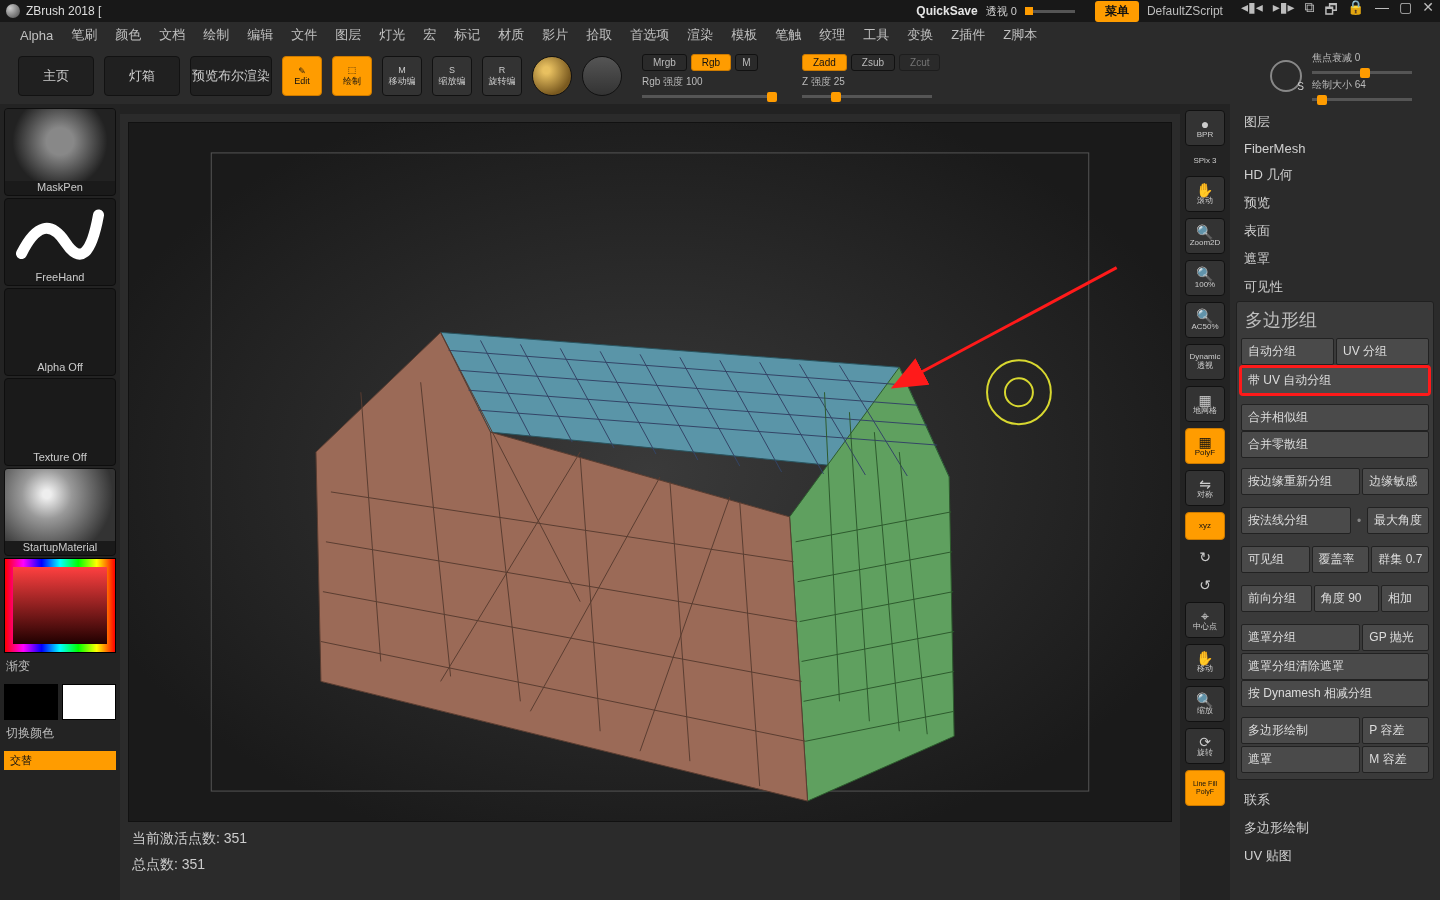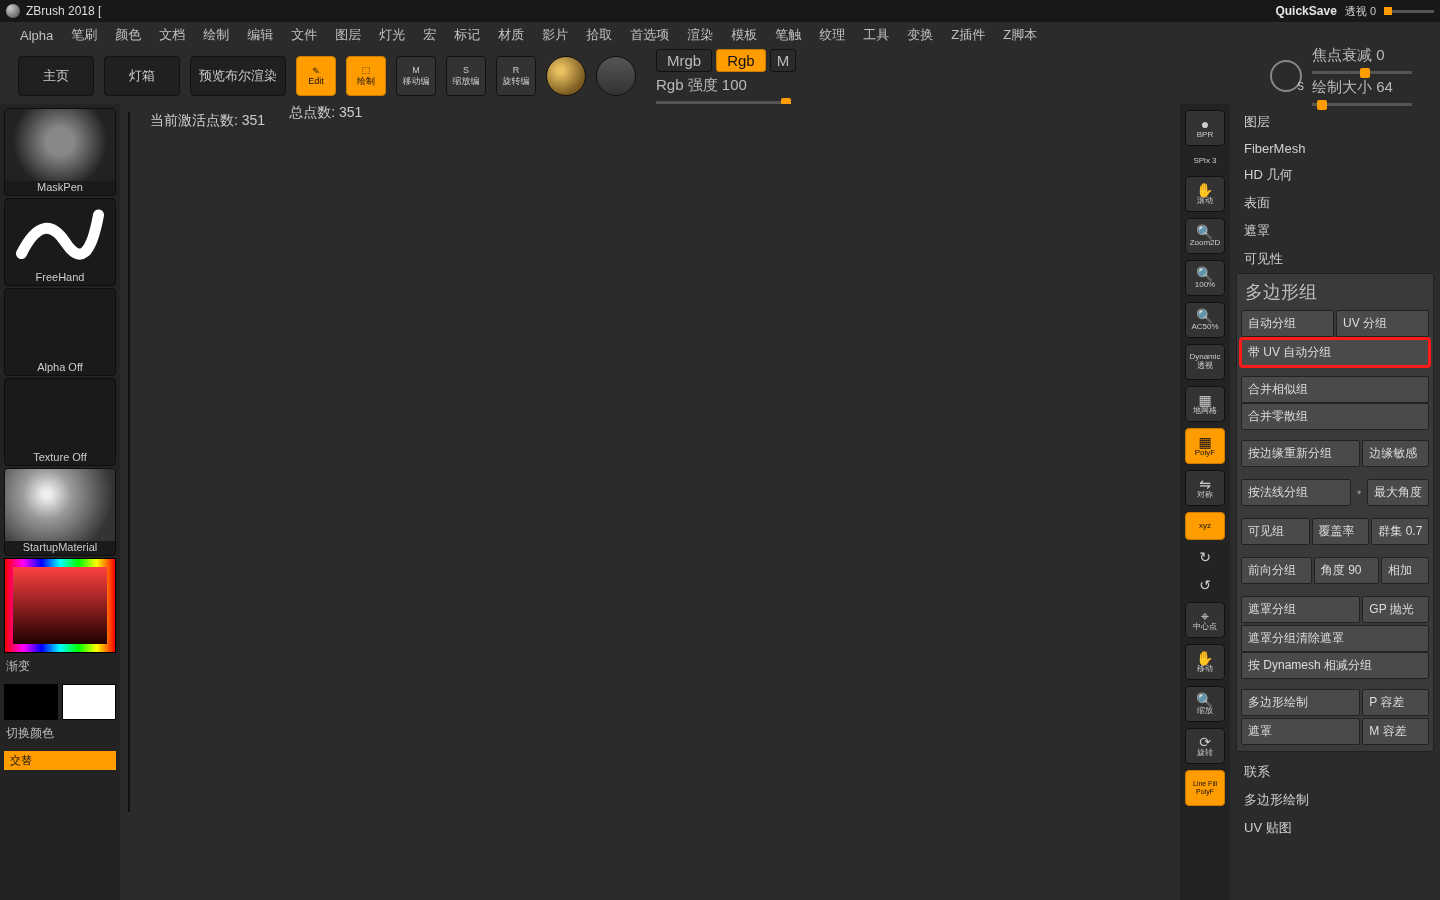--- a/index.html
+++ b/index.html
@@ -94,21 +94,21 @@
     width: 40px;
     height: 40px;
     border: 1px solid #111;
     border-radius: 50%;
     background: linear-gradient(#555, #333);
   }
   .slider-block {
     display: flex;
     flex-direction: column;
     gap: 4px;
-    font-size: 15px;
+    font-size: 10px;
     color: #bbb;
   }
   .slider-row { display: flex; gap: 4px; align-items: center; }
   .slider-pill {
     background: #2a2a2a;
     border: 1px solid #111;
     padding: 2px 10px;
     border-radius: 3px;
     color: #bbb;
   }
@@ -180,21 +180,21 @@
     border-radius: 0;
     display: inline-block;
   }
 
   
   .canvas-area {
     flex: 1;
     background: #2b2b2b;
     position: relative;
     display: flex;
-    flex-direction: row;
+    flex-direction: column;
   }
   .canvas-ruler { height: 10px; background: #222; }
   .canvas {
     margin: 8px 8px 0 8px;
     background: radial-gradient(ellipse at center, #3a3a3a 0%, #1a1a1a 80%);
     border: 1px solid #111;
     height: 700px;
     position: relative;
   }
   .canvas svg { position: absolute; inset: 0; width: 100%; height: 100%; }
@@ -276,20 +276,34 @@
   <div class="title-text">ZBrush 2018 [</div>
   <div class="title-fill"></div>
   <div class="qs-group">
     <span class="qs-btn">QuickSave</span>
     <span class="small-slider-label">
       <span>透视</span> <span>0</span>
     </span>
     <span style="display:inline-block;width:50px;height:3px;background:#555;position:relative;">
       <span style="position:absolute;left:0;top:-3px;width:8px;height:8px;background:#ff9c00"></span>
     </span>
+  </div>
+  <div class="right-group" style="margin-left:20px">
+    <span class="orange-pill">菜单</span>
+    <span>DefaultZScript</span>
+    <div class="title-icons">
+      <span>◂▮◂</span>
+      <span>▸▮▸</span>
+      <span>⧉</span>
+      <span>🗗</span>
+      <span>🔒</span>
+      <span>—</span>
+      <span>▢</span>
+      <span>✕</span>
+    </div>
   </div>
 </div>
 
 <div class="menu-bar">
   <span>Alpha</span>
   <span>笔刷</span>
   <span>颜色</span>
   <span>文档</span>
   <span>绘制</span>
   <span>编辑</span>
@@ -308,21 +322,21 @@
   <span>纹理</span>
   <span>工具</span>
   <span>变换</span>
   <span>Z插件</span>
   <span>Z脚本</span>
 </div>
 
 <div class="top-shelf">
   <div class="shelf-btn">主页</div>
   <div class="shelf-btn">灯箱</div>
-  <div class="shelf-btn" style="padding:0 8px">预览布尔渲染</div>
+  <div class="shelf-btn" style="padding:0 1px">预览布尔渲染</div>
 
   <div class="shelf-icon orange">
     <span>✎</span>
     <span>Edit</span>
   </div>
   <div class="shelf-icon orange">
     <span>⬚</span>
     <span>绘制</span>
   </div>
   <div class="shelf-icon">
@@ -348,20 +362,33 @@
       <div class="slider-pill" style="padding:2px 6px">M</div>
     </div>
     <div class="slider-row">
       <span><span>Rgb 强度</span> <span>100</span></span>
     </div>
     <div class="slider-track">
         <div class="knob" style="left:96%"></div>
       </div>
   </div>
 
+  <div class="slider-block" style="margin-left:20px">
+    <div class="slider-row">
+      <div class="slider-pill orange">Zadd</div>
+      <div class="slider-pill">Zsub</div>
+      <div class="slider-pill" style="opacity:.5">Zcut</div>
+    </div>
+    <div class="slider-row">
+      <span><span>Z 强度</span> <span>25</span></span>
+    </div>
+    <div class="slider-track">
+        <div class="knob" style="left:22%"></div>
+      </div>
+  </div>
 
   <div style="flex:1"></div>
 
   <div class="shelf-circle" style="width:32px;height:32px;border:2px solid #888;background:transparent;position:relative">
     <span style="position:absolute;right:-4px;bottom:-2px;font-size:10px;color:#ccc">S</span>
   </div>
 
   <div class="slider-block" style="width:110px">
     <div><span>焦点衰减</span> <span>0</span></div>
     <div class="slider-track" style="width:100px">
@@ -551,20 +578,21 @@
         <span>旋转</span>
       </div>
     <div class="rail-btn orange" style="white-space:pre-line;font-size:7px"><span>Line Fill
 PolyF</span></div>
   </div>
 
   <div class="right-panel">
     <div class="rp-item">图层</div>
     <div class="rp-item">FiberMesh</div>
     <div class="rp-item">HD 几何</div>
+    <div class="rp-item">预览</div>
     <div class="rp-item">表面</div>
     <div class="rp-item">遮罩</div>
     <div class="rp-item">可见性</div>
 
     <div class="rp-group">
       <div style="font-size:18px;padding:2px 4px 6px">多边形组</div>
 
       <div class="rp-buttonrow">
         <div class="rp-btn">自动分组</div>
         <div class="rp-btn">UV 分组</div>

